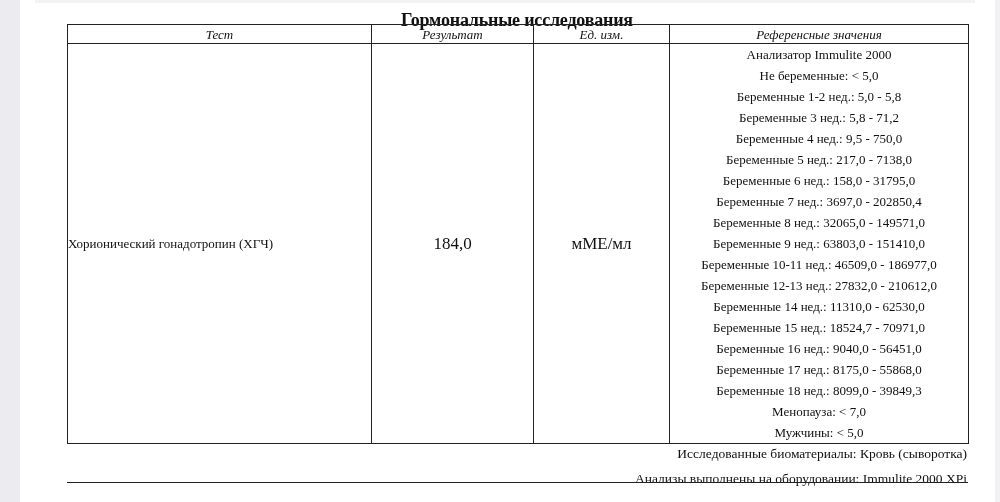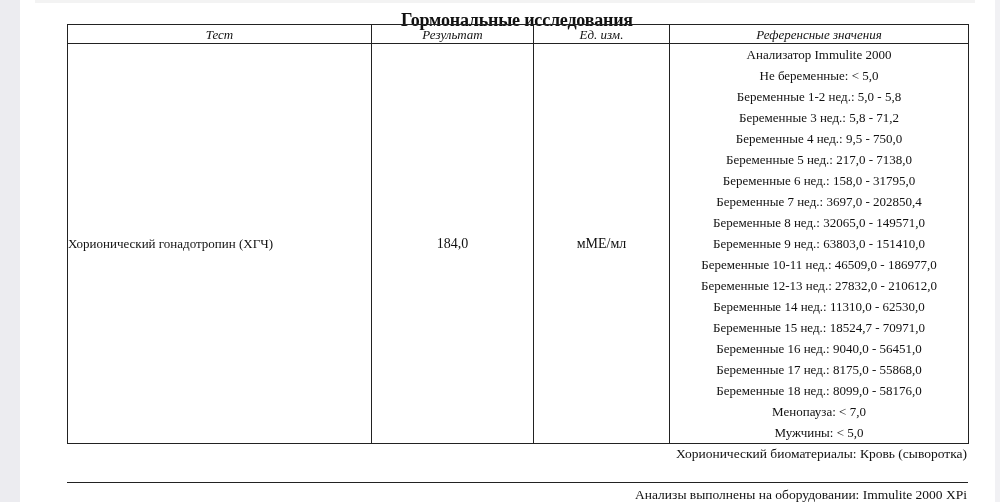--- a/index.html
+++ b/index.html
@@ -21,28 +21,28 @@
     position: absolute; left: 67px; top: 24px; width: 901px;
     border-collapse: collapse; table-layout: fixed;
   }
   table.results th, table.results td { border: 1.5px solid #222; padding: 0; }
   table.results th {
     font-style: italic; font-weight: normal; font-size: 13px; height: 18px; line-height: 17px;
     text-align: center;
   }
   col.c1 { width: 304px; } col.c2 { width: 162px; } col.c3 { width: 136px; } col.c4 { width: 299px; }
   td.test-name { font-size: 13px; text-align: left; padding-left: 1px; vertical-align: middle; }
-  td.result, td.units { font-size: 14px; text-align: center; vertical-align: middle; }
+  td.result, td.units { font-size: 17px; text-align: center; vertical-align: middle; }
   td.refs { vertical-align: top; text-align: center; padding-top: 1px; padding-bottom: 1px; }
   .ref-line { font-size: 13px; line-height: 21px; height: 21px; white-space: nowrap; }
   .footer-line {
     position: absolute; right: 33px; font-size: 13.5px; text-align: right; white-space: nowrap;
   }
   .fl1 { top: 446px; }
-  .fl2 { top: 471px; margin-top: 16px; }
+  .fl2 { top: 471px; }
   .rule { position: absolute; left: 67px; width: 901px; top: 482px; height: 1px; background: #222; }
   .date-row { position: absolute; left: 70px; top: 484px; font-size: 13.5px; white-space: nowrap; margin-top: 24px; }
   .date-row b { font-weight: bold; }
 </style>
 </head>
 <body>
 
 <div class="left-strip"></div>
 <div class="right-strip"></div>
 <div class="top-line"></div>
@@ -79,27 +79,27 @@
         <div class="ref-line">Беременные 6 нед.: 158,0 - 31795,0</div>
         <div class="ref-line">Беременные 7 нед.: 3697,0 - 202850,4</div>
         <div class="ref-line">Беременные 8 нед.: 32065,0 - 149571,0</div>
         <div class="ref-line">Беременные 9 нед.: 63803,0 - 151410,0</div>
         <div class="ref-line">Беременные 10-11 нед.: 46509,0 - 186977,0</div>
         <div class="ref-line">Беременные 12-13 нед.: 27832,0 - 210612,0</div>
         <div class="ref-line">Беременные 14 нед.: 11310,0 - 62530,0</div>
         <div class="ref-line">Беременные 15 нед.: 18524,7 - 70971,0</div>
         <div class="ref-line">Беременные 16 нед.: 9040,0 - 56451,0</div>
         <div class="ref-line">Беременные 17 нед.: 8175,0 - 55868,0</div>
-        <div class="ref-line">Беременные 18 нед.: 8099,0 - 58176,0</div>
+        <div class="ref-line">Беременные 18 нед.: 8099,0 - 39849,3</div>
         <div class="ref-line">Менопауза: &lt; 7,0</div>
         <div class="ref-line">Мужчины: &lt; 5,0</div>
       </td>
     </tr>
   </tbody>
 </table>
 
-<div class="footer-line fl1">Хорионический биоматериалы: Кровь (сыворотка)</div>
+<div class="footer-line fl1">Исследованные биоматериалы: Кровь (сыворотка)</div>
 <div class="footer-line fl2">Анализы выполнены на оборудовании: Immulite 2000 XPi</div>
 <div class="rule"></div>
 <div class="date-row">
   <span>Дата выполнения:</span>
   <b>30.05.2024</b>
 </div>
 
 </body></html>

